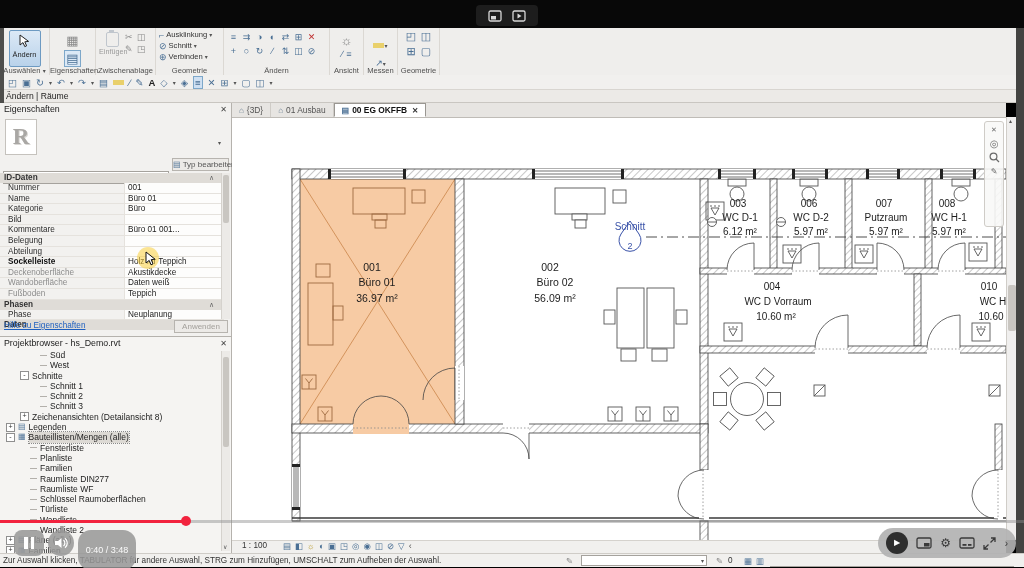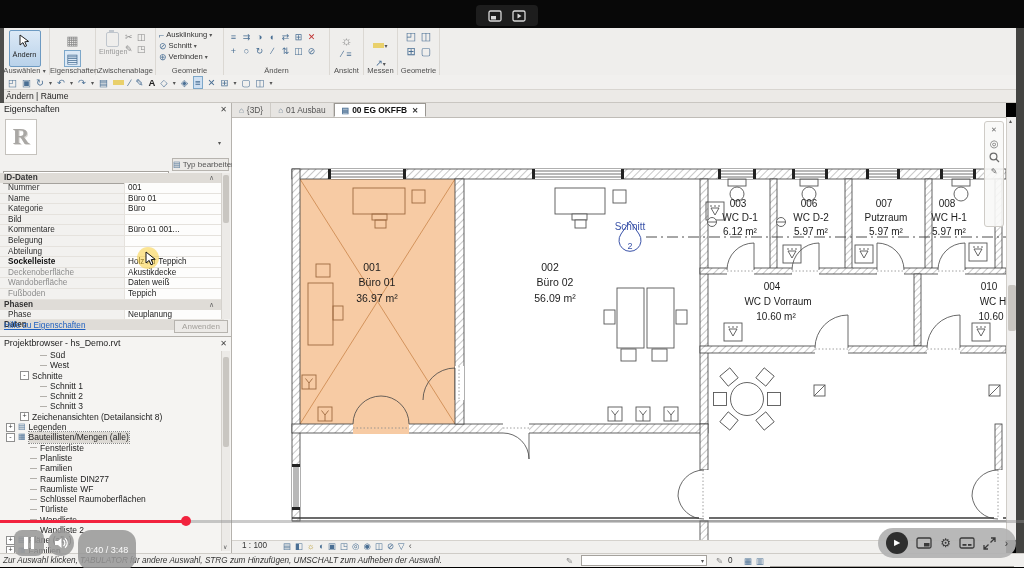--- a/index.html
+++ b/index.html
@@ -59,21 +59,21 @@
   .vtabs{height:14px;background:#e7e5e2;border-bottom:1px solid #bfbcb7;display:flex;font-size:8.4px;color:#555;}
   .vtab{display:flex;align-items:center;gap:3px;padding:0 7px;border-right:1px solid #cfccc7;}
   .vtab.act{background:#fff;color:#111;font-weight:bold;border:1px solid #9a9792;border-bottom:1px solid #fff;}
   .thouse{color:#6b7f92;font-size:8px;}
   .tx{font-size:7.5px;color:#333;font-weight:bold;margin-left:2px;}
   
   .vcb{left:232px;top:540px;width:774px;height:13px;background:#f1f0ee;border-top:1px solid #d5d2cd;display:flex;font-size:8.2px;color:#333;gap:4px;padding-left:10px;box-sizing:border-box;}
   .vci{font-size:8.5px;color:#4a6f94;}
   
   .status{left:0;top:553px;width:1024px;height:14px;background:#f1f0ee;border-top:1px solid #cfccc7;font-size:8.2px;color:#333;}
-  .statxt{position:absolute;left:3px;top:2px;white-space:nowrap;font-style:italic;}
+  .statxt{position:absolute;left:3px;top:2px;white-space:nowrap;}
   
   .navbar{left:984px;top:121px;width:20px;height:106px;background:rgba(248,248,247,.9);border:1px solid #cfccc7;border-radius:3px;display:flex;flex-direction:column;align-items:center;gap:3px;padding-top:2px;box-sizing:border-box;}
   .nbi{font-size:10px;color:#6a6a6a;line-height:11px;}
   .rstrip{left:1016px;top:28px;width:8px;height:539px;background:#434341;}
   
   .ptrack{left:0;top:520px;width:1024px;height:3px;background:rgba(140,140,140,.45);z-index:40;}
   .pfill{left:0;top:520px;height:3px;background:#f2233e;z-index:41;}
   .pdot{left:181px;top:516px;width:10px;height:10px;border-radius:50%;background:#f2233e;z-index:42;}
   .vcl{z-index:45;background:rgba(150,150,150,.85);}
   .vtime{color:#fafafa;font-size:9px;display:flex;align-items:center;justify-content:center;}

